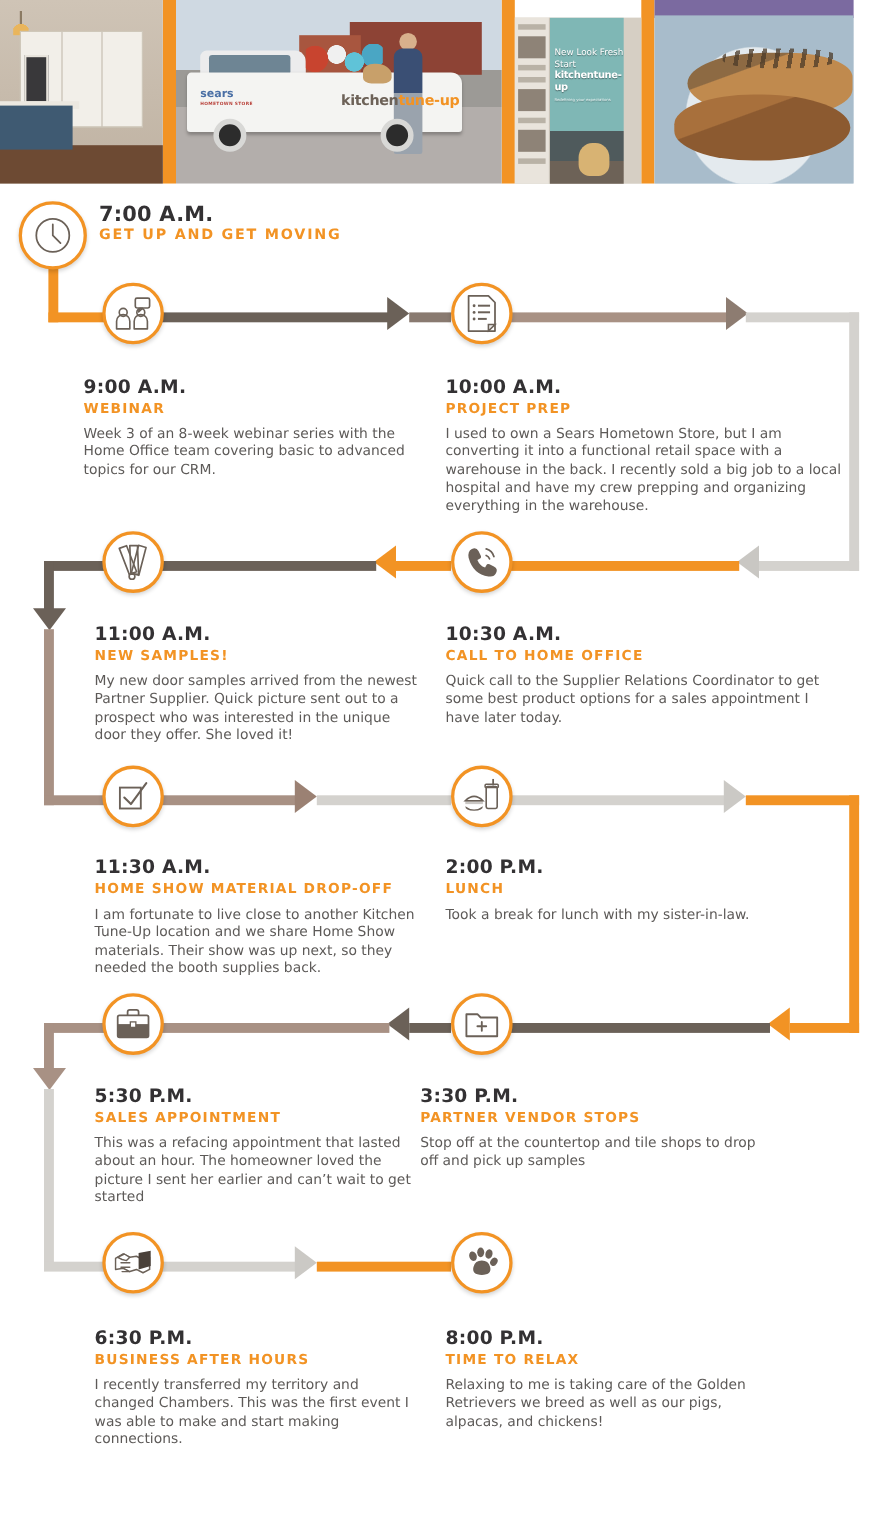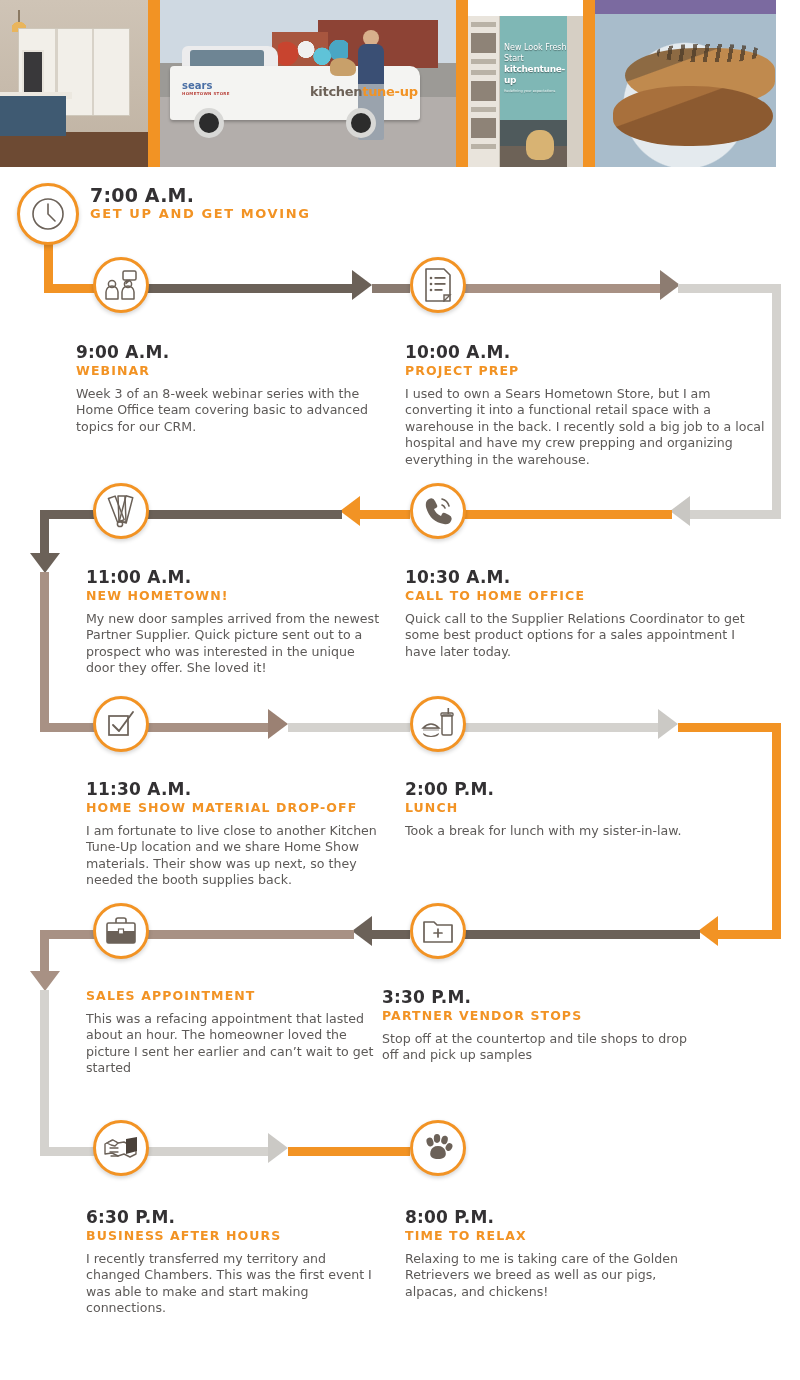--- a/index.html
+++ b/index.html
@@ -425,21 +425,21 @@
         <svg width="32" height="32" viewBox="0 0 32 32">
           <path d="M7 4 q4 -2 6 2 l2 4 q1 2 -1 3 l-2 1 q2 5 7 7 l1 -2 q1 -2 3 -1 l4 2 q4 2 2 6 q-2 4 -7 3 Q8 27 4 12 Q3 6 7 4 Z" fill="#6B6158"></path>
           <path d="M20 4 a10 10 0 0 1 7 7" fill="none" stroke="#6B6158" stroke-width="1.6" stroke-linecap="round"></path>
           <path d="M20 10 a5 5 0 0 1 3 3" fill="none" stroke="#6B6158" stroke-width="1.6" stroke-linecap="round"></path>
         </svg>
       </span>
     </div>
 
     <div class="entry" style="left:86px; top:400px;">
       <div class="time">11:00 A.M.</div>
-      <div class="label">NEW HOMETOWN!</div>
+      <div class="label">NEW SAMPLES!</div>
       <div class="desc" style="width:300px;">My new door samples arrived from the newest Partner Supplier. Quick picture sent out to a prospect who was interested in the unique door they offer. She loved it!</div>
     </div>
 
     <div class="entry" style="left:405px; top:400px;">
       <div class="time">10:30 A.M.</div>
       <div class="label">CALL TO HOME OFFICE</div>
       <div class="desc" style="width:340px;">Quick call to the Supplier Relations Coordinator to get some best product options for a sales appointment I have later today.</div>
     </div>
 
     <div class="bar bar-v" style="left:40px; top:343px; height:50px; background:#6B6158;"></div>
@@ -512,20 +512,21 @@
     <div class="node" style="left:410px; top:736px;">
       <span>
         <svg width="32" height="26" viewBox="0 0 32 26">
           <path d="M2 24 V4 h10 l3 3 h15 v17 z" fill="none" stroke="#6B6158" stroke-width="1.7" stroke-linejoin="round"></path>
           <path d="M16 11 v8 M12 15 h8" stroke="#6B6158" stroke-width="1.7" stroke-linecap="round"></path>
         </svg>
       </span>
     </div>
 
     <div class="entry" style="left:86px; top:820px;">
+      <div class="time">5:30 P.M.</div>
       <div class="label">SALES APPOINTMENT</div>
       <div class="desc" style="width:290px;">This was a refacing appointment that lasted about an hour. The homeowner loved the picture I sent her earlier and can’t wait to get started</div>
     </div>
 
     <div class="entry" style="left:382px; top:820px;">
       <div class="time">3:30 P.M.</div>
       <div class="label">PARTNER VENDOR STOPS</div>
       <div class="desc" style="width:320px;">Stop off at the countertop and tile shops to drop off and pick up samples</div>
     </div>
 

